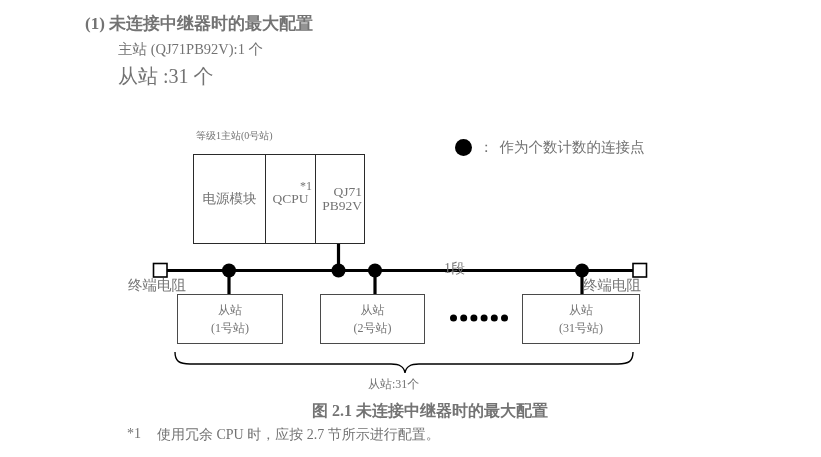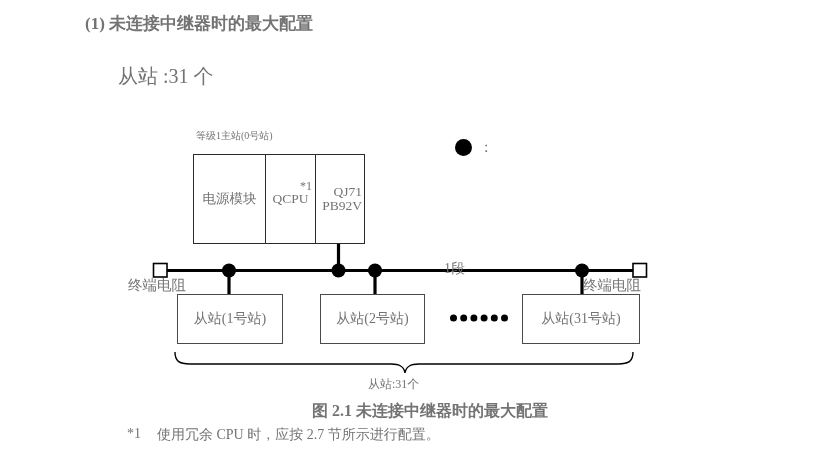--- a/index.html
+++ b/index.html
@@ -40,22 +40,22 @@
 
   
   .segment-label { left:444px; top:260px; font-size:14px; white-space:nowrap; }
   .term-left  { left:128px; top:276px; font-size:14.5px; white-space:nowrap; }
   .term-right { left:583px; top:276px; font-size:14.5px; white-space:nowrap; }
 
   
   .slave-box {
     position:absolute; top:294px; height:50px;
     border:1.3px solid #4a4a4a; box-sizing:border-box; background:#ffffff;
-    display:flex; flex-direction:row; align-items:center; justify-content:center;
-    font-size:14px; line-height:18px; white-space:nowrap;
+    display:flex; flex-direction:column; align-items:center; justify-content:center;
+    font-size:12px; line-height:18px; white-space:nowrap;
   }
   .slave-1 { left:177px; width:106px; }
   .slave-2 { left:320px; width:105px; }
   .slave-3 { left:522px; width:118px; }
 
   .slave-count { left:368px; top:376px; font-size:12px; white-space:nowrap; }
 
   
   .fig-caption { left:0; top:401px; width:772px; text-align:center;
                  font-size:16px; font-weight:bold; white-space:nowrap;padding-left:44px; }
@@ -63,20 +63,21 @@
   .fn-marker { margin-right:16px; }
 
   .wiring-svg { position:absolute; left:0; top:0; width:821px; height:457px; }
 </style>
 </head>
 <body>
 
 <div class="page">
 
   <div class="abs doc-title">(1) 未连接中继器时的最大配置</div>
+  <div class="abs doc-line1">主站 (QJ71PB92V):1 个</div>
   <div class="abs doc-line2">从站 :31 个</div>
 
   <svg class="wiring-svg" viewBox="0 0 821 457" xmlns="http://www.w3.org/2000/svg">
 
     <line x1="167" y1="270.5" x2="633" y2="270.5" stroke="#000" stroke-width="3.2"></line>
 
     <line x1="338.5" y1="243" x2="338.5" y2="270" stroke="#000" stroke-width="3.2"></line>
 
     <line x1="229" y1="270" x2="229" y2="294" stroke="#000" stroke-width="3.2"></line>
     <line x1="375" y1="270" x2="375" y2="294" stroke="#000" stroke-width="3.2"></line>
@@ -111,20 +112,21 @@
     </div>
     <div class="mcell mcell-pb">
       <span>QJ71</span>
       <span>PB92V</span>
     </div>
   </div>
 
   <div class="abs legend">
     <span class="legend-dot"></span>
     <span class="legend-colon">：</span>
+    <span>作为个数计数的连接点</span>
   </div>
 
   <div class="abs segment-label">1段</div>
   <div class="abs term-left">终端电阻</div>
   <div class="abs term-right">终端电阻</div>
 
   <div class="slave-box slave-1">
     <span>从站</span>
     <span>(1号站)</span>
   </div>

